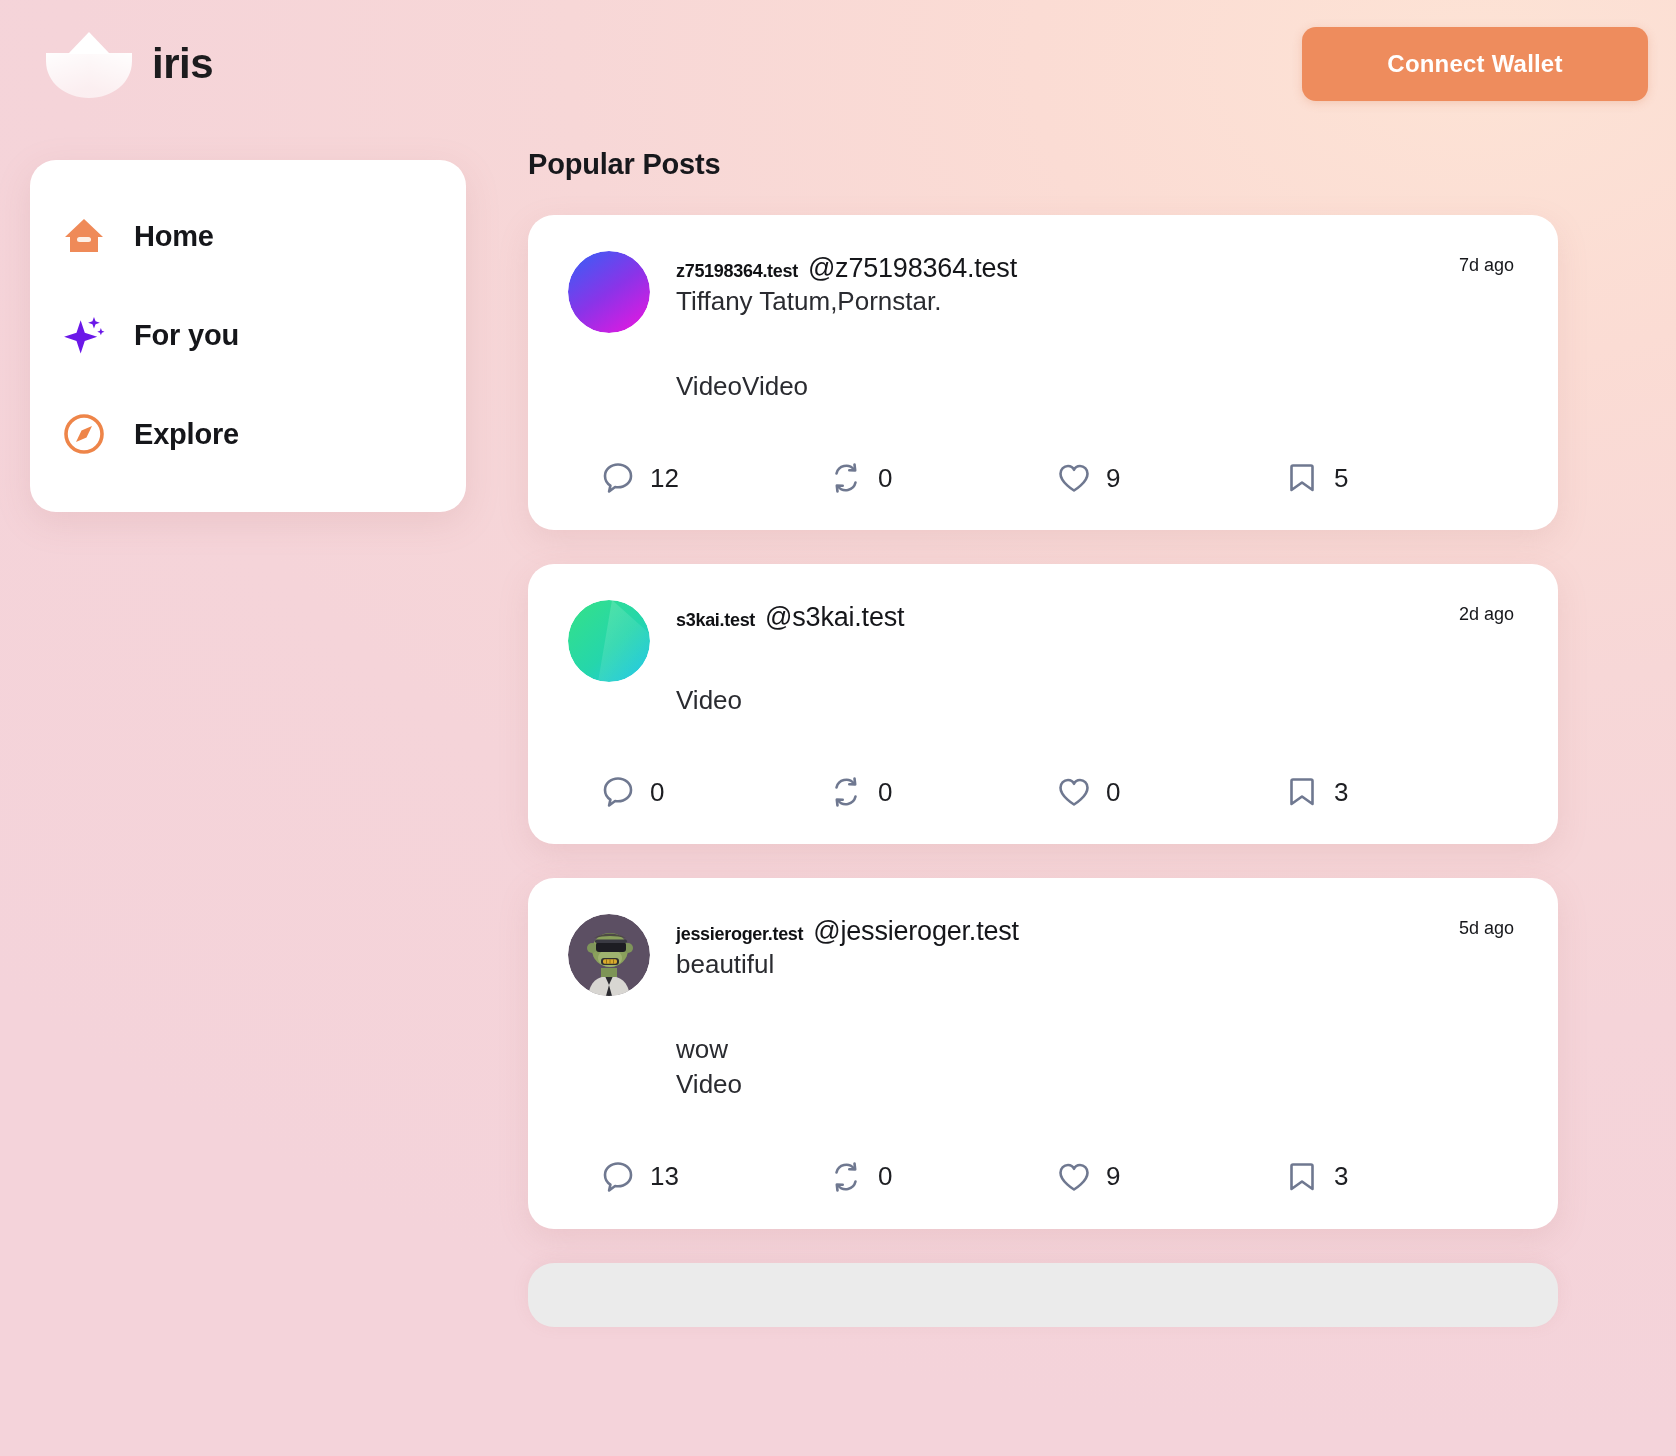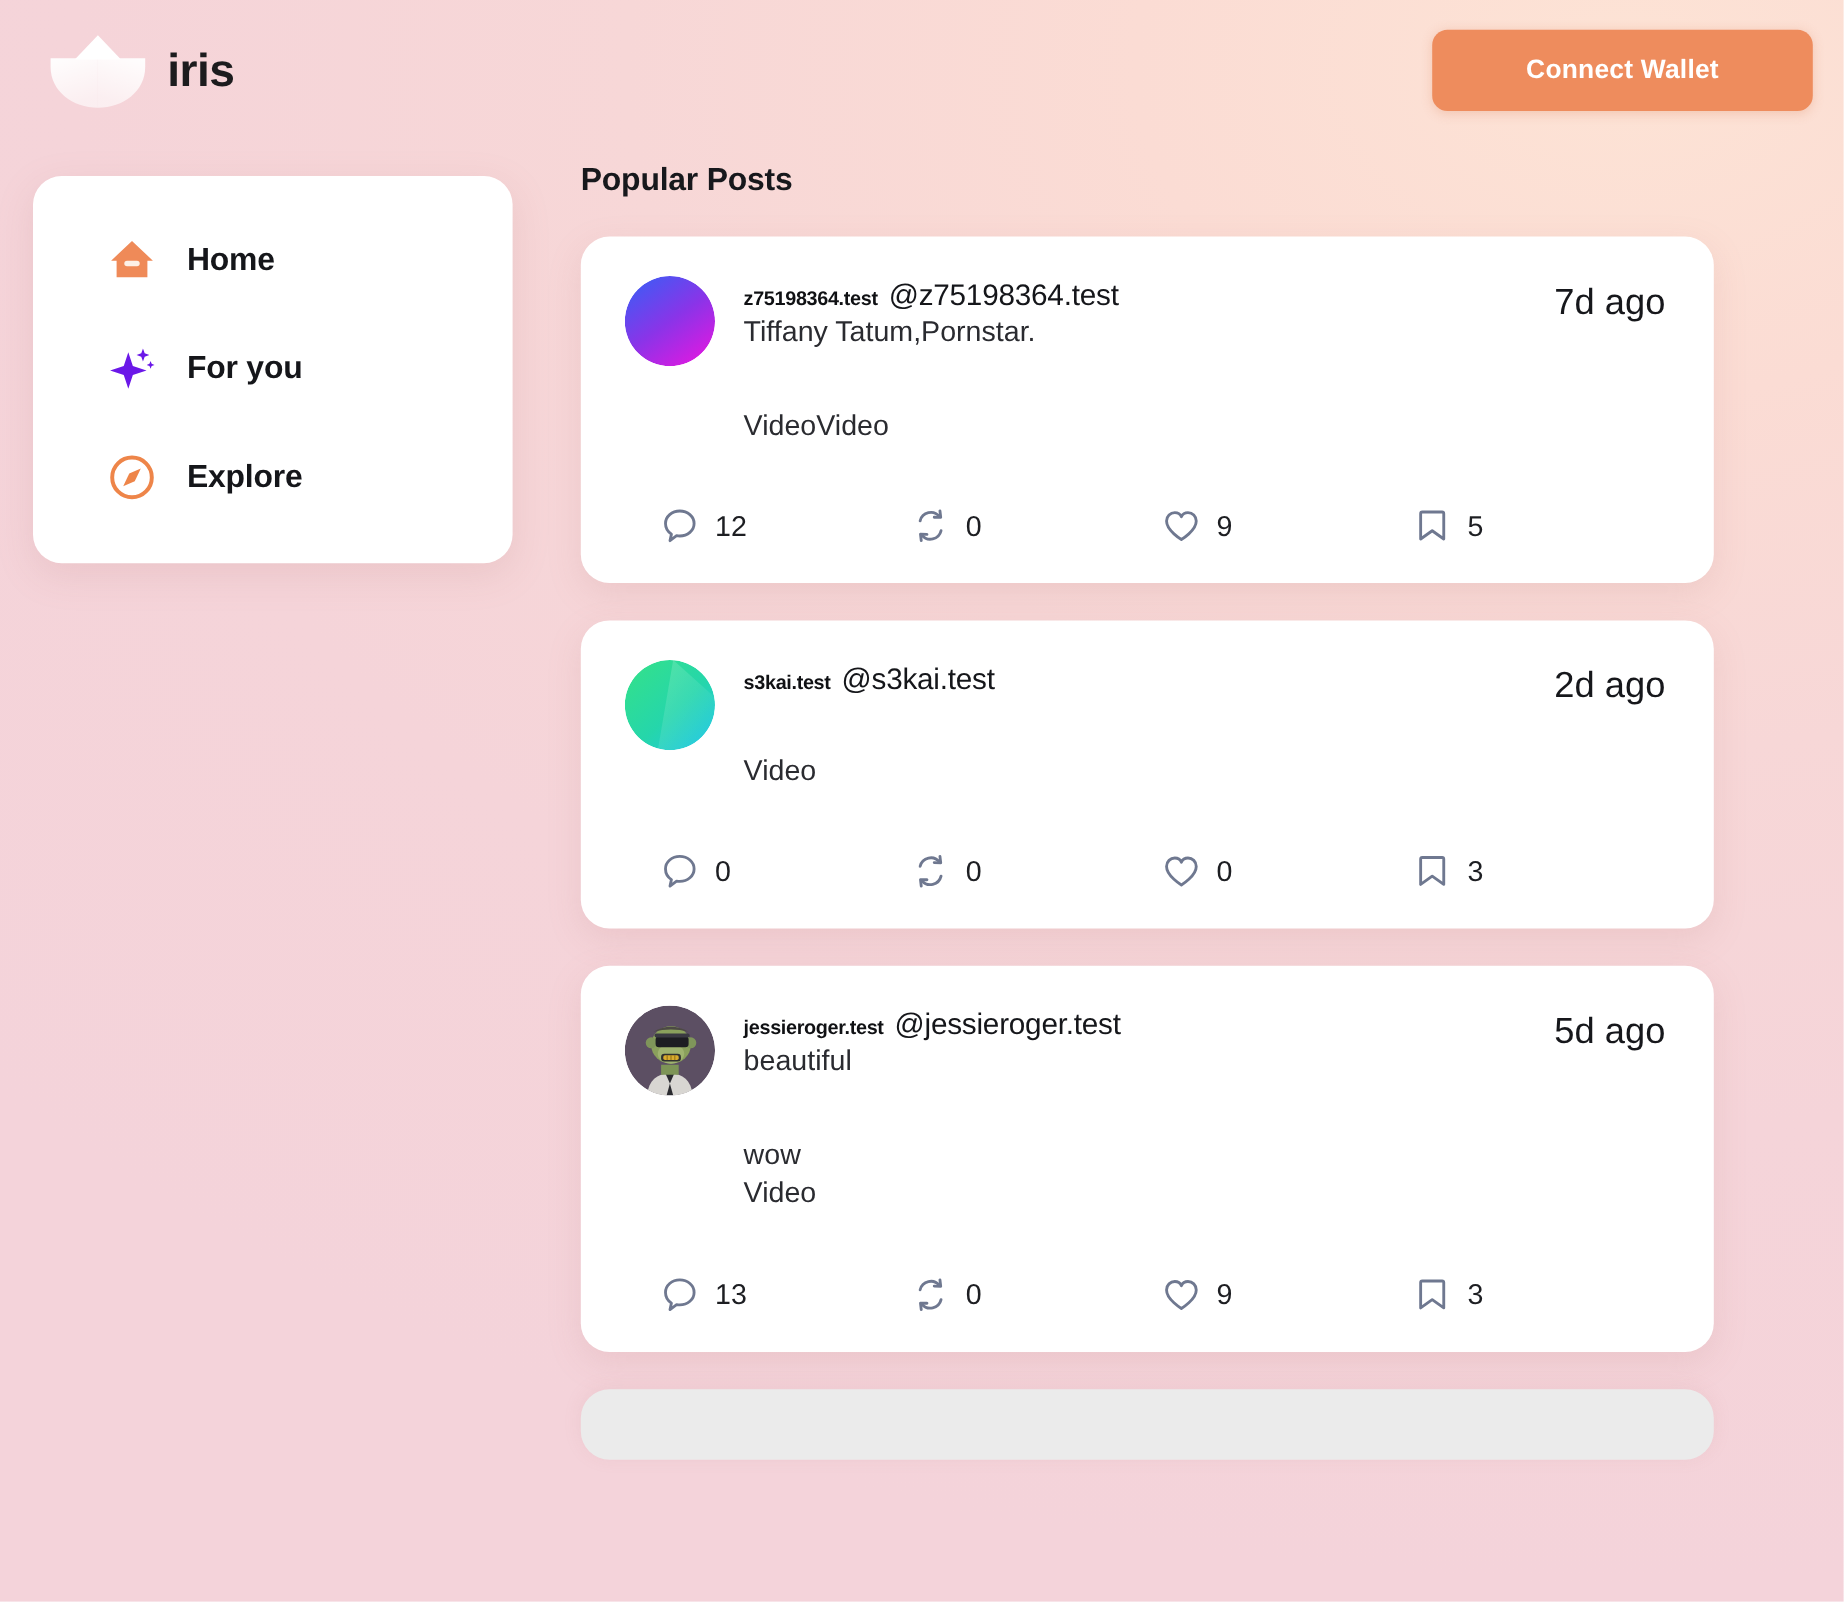--- a/index.html
+++ b/index.html
@@ -77,21 +77,21 @@
     background: #ffffff;
     border-radius: 26px;
     box-shadow: 0 10px 34px rgba(190,130,130,0.18);
     padding: 50px 0 0 0;
   }
 
   .nav-item {
     display: flex;
     align-items: center;
     gap: 28px;
-    padding: 0 0 0 68px;
+    padding: 0 0 0 32px;
     height: 52px;
     margin-bottom: 47px;
     cursor: pointer;
     text-decoration: none;
   }
   .nav-item:last-child { margin-bottom: 0; }
 
   .nav-icon { width: 44px; height: 44px; flex: none; display: flex; align-items: center; justify-content: center; }
   .nav-icon svg { display: block; }
 
@@ -176,21 +176,21 @@
     color: #2a2b30;
     line-height: 1.35;
     font-weight: 400;
   }
   .post-line.spaced { margin-top: 50px; }
 
   .timestamp {
     position: absolute;
     right: 44px;
     top: 40px;
-    font-size: 33px;
+    font-size: 18px;
     color: #16171b;
     font-weight: 400;
     white-space: nowrap;
   }
 
   .actions {
     display: flex;
     margin-top: 56px;
     padding-left: 32px;
   }

